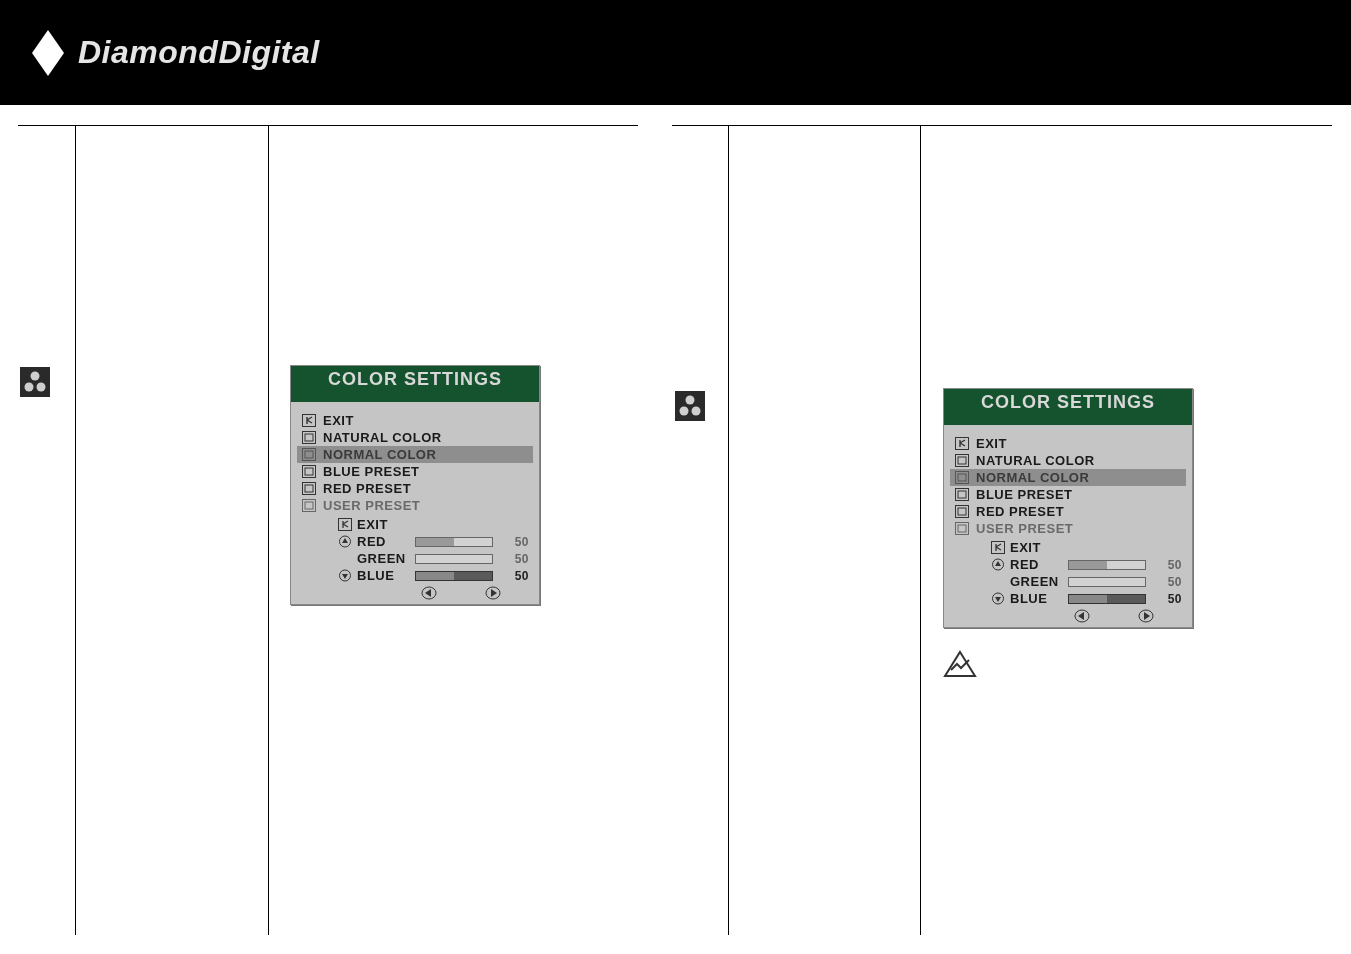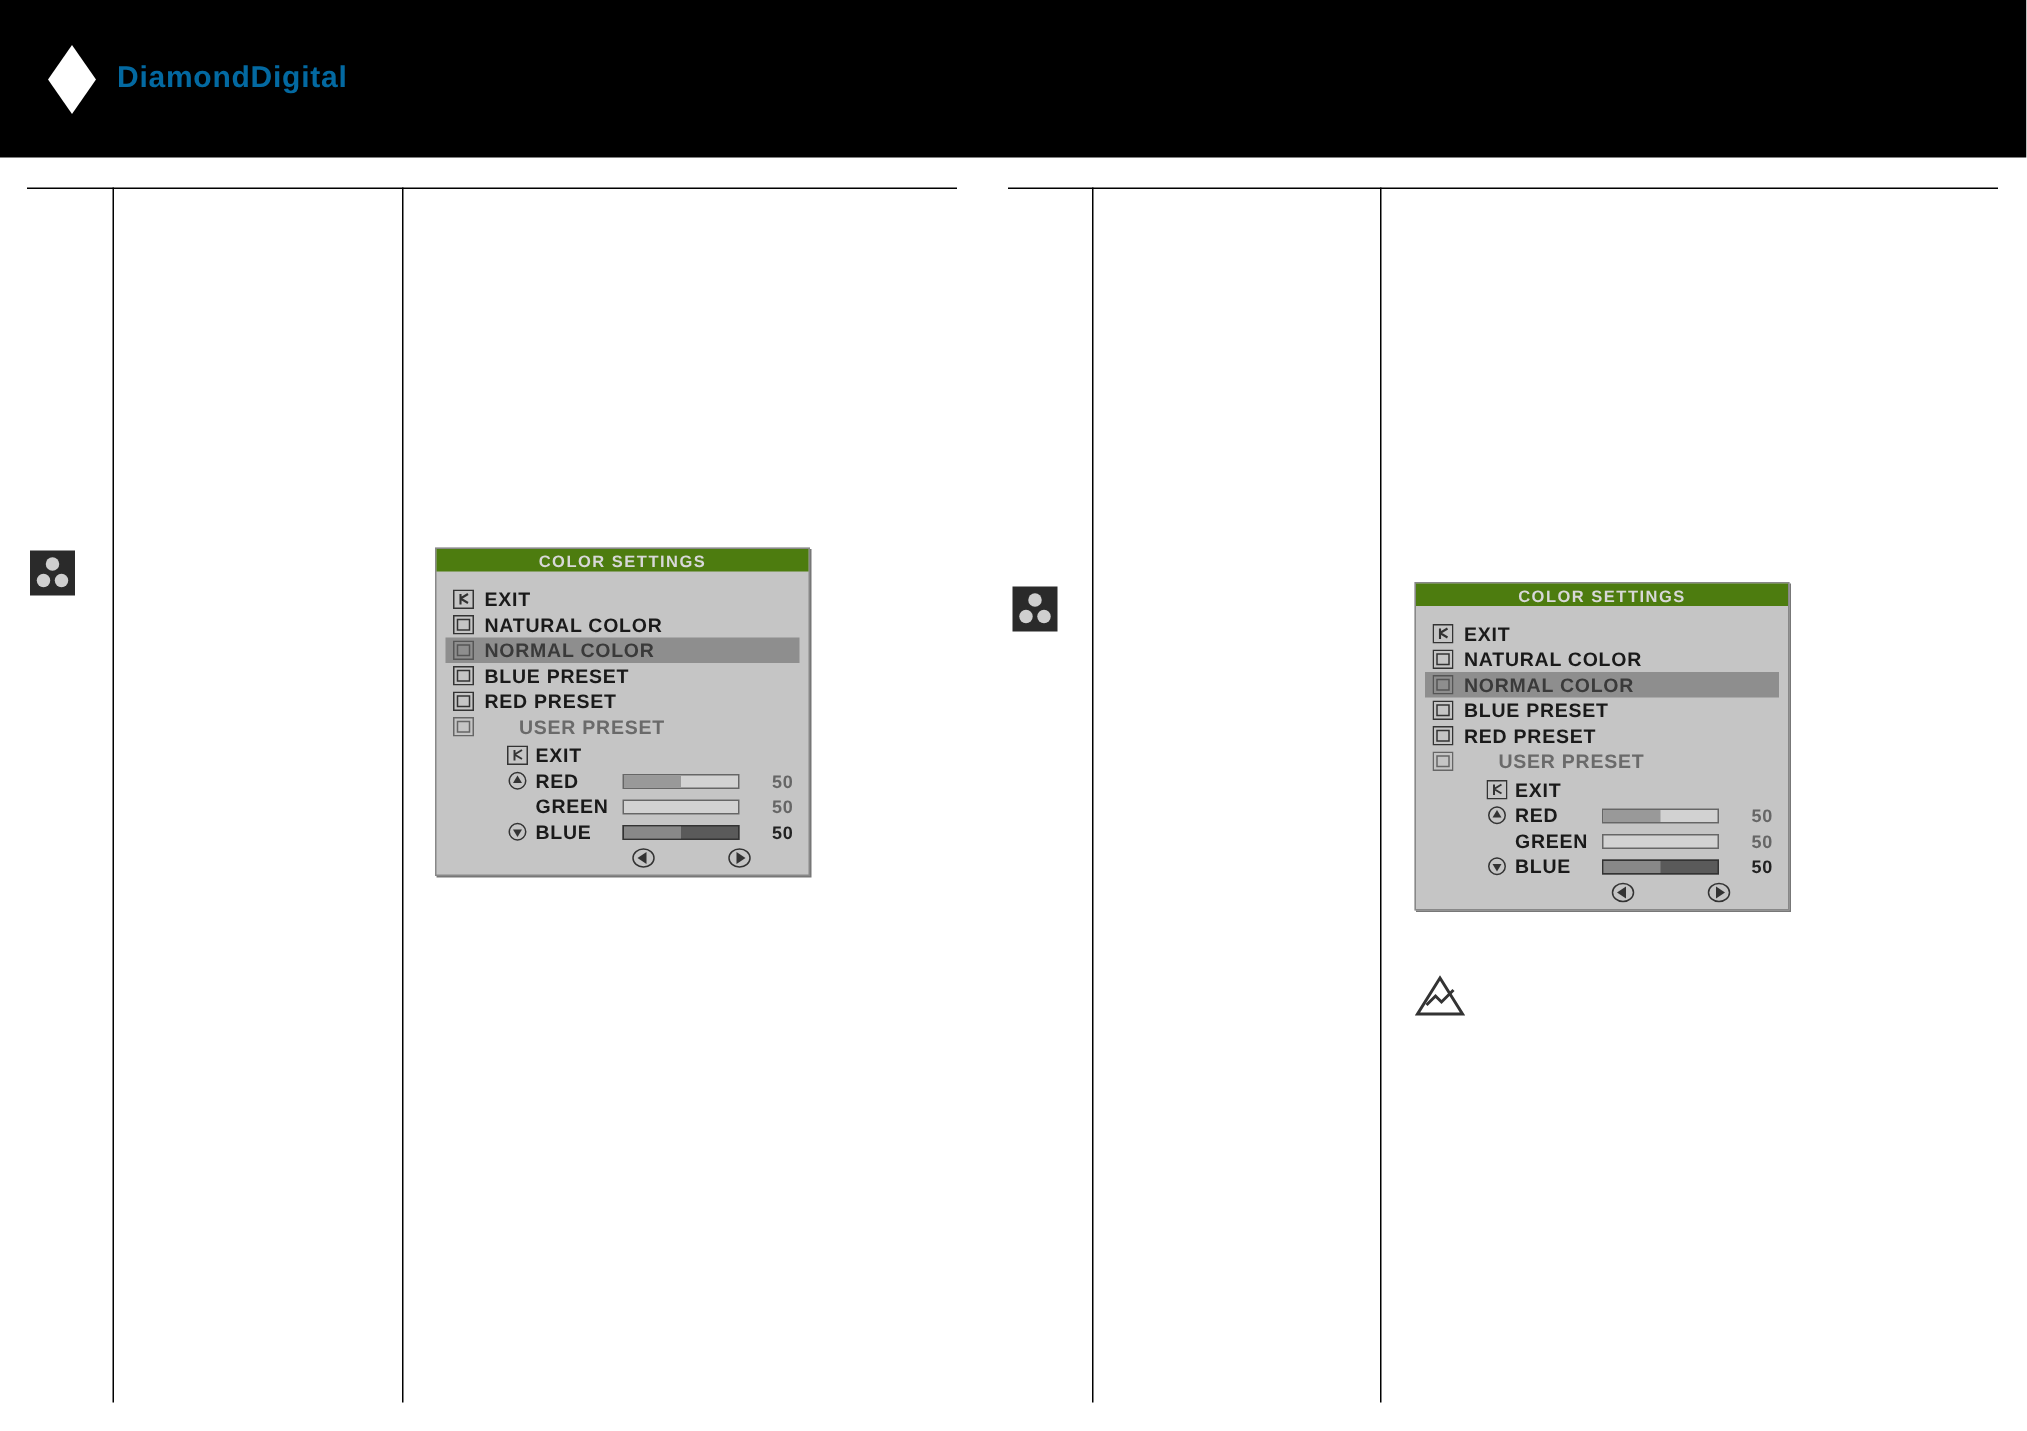--- a/index.html
+++ b/index.html
@@ -19,23 +19,24 @@
     padding-left: 30px;
   }
   .diamond-logo {
     width: 36px;
     height: 50px;
     position: relative;
     margin-right: 12px;
   }
   .diamond-logo svg { display: block; }
   .brand-title {
-    color: #0369a1;
+    color: #e5e5e5;
+    font-style: italic;
     font-weight: bold;
-    font-size: 20px;
+    font-size: 32px;
     letter-spacing: 0.5px;
   }
   .content {
     position: relative;
     width: 100%;
     height: 849px;
   }
   
   .hline {
     position: absolute;
@@ -59,27 +60,27 @@
 
   
   .osd {
     position: absolute;
     width: 250px;
     background: #c5c5c5;
     border: 1px solid #888;
     box-shadow: 1px 1px 0 #777;
   }
   .osd-title {
-    background: #4d7c0f;
+    background: #14532d;
     color: #d8d8d8;
     font-weight: bold;
-    font-size: 11px;
+    font-size: 18px;
     text-align: center;
     letter-spacing: 1px;
-    padding: 3px 0 0 0;
+    padding: 3px 0 12px 0;
   }
   .osd-body {
     padding: 10px 10px 4px 10px;
   }
   .osd-item {
     display: flex;
     align-items: center;
     font-weight: bold;
     font-size: 13px;
     color: #1a1a1a;
@@ -87,21 +88,21 @@
     letter-spacing: 0.5px;
   }
   .osd-item.selected {
     background: #8e8e8e;
     color: #3a3a3a;
     margin-left: -4px;
     margin-right: -4px;
     padding-left: 4px;
     padding-right: 0;
   }
-  .osd-item.faded { color: #6a6a6a; gap: 23px; }
+  .osd-item.faded { color: #6a6a6a; }
   .item-ico {
     width: 16px;
     height: 14px;
     margin-right: 6px;
     flex: 0 0 16px;
     display: flex;
     align-items: center;
     justify-content: center;
   }
   .item-ico svg { display: block; }

